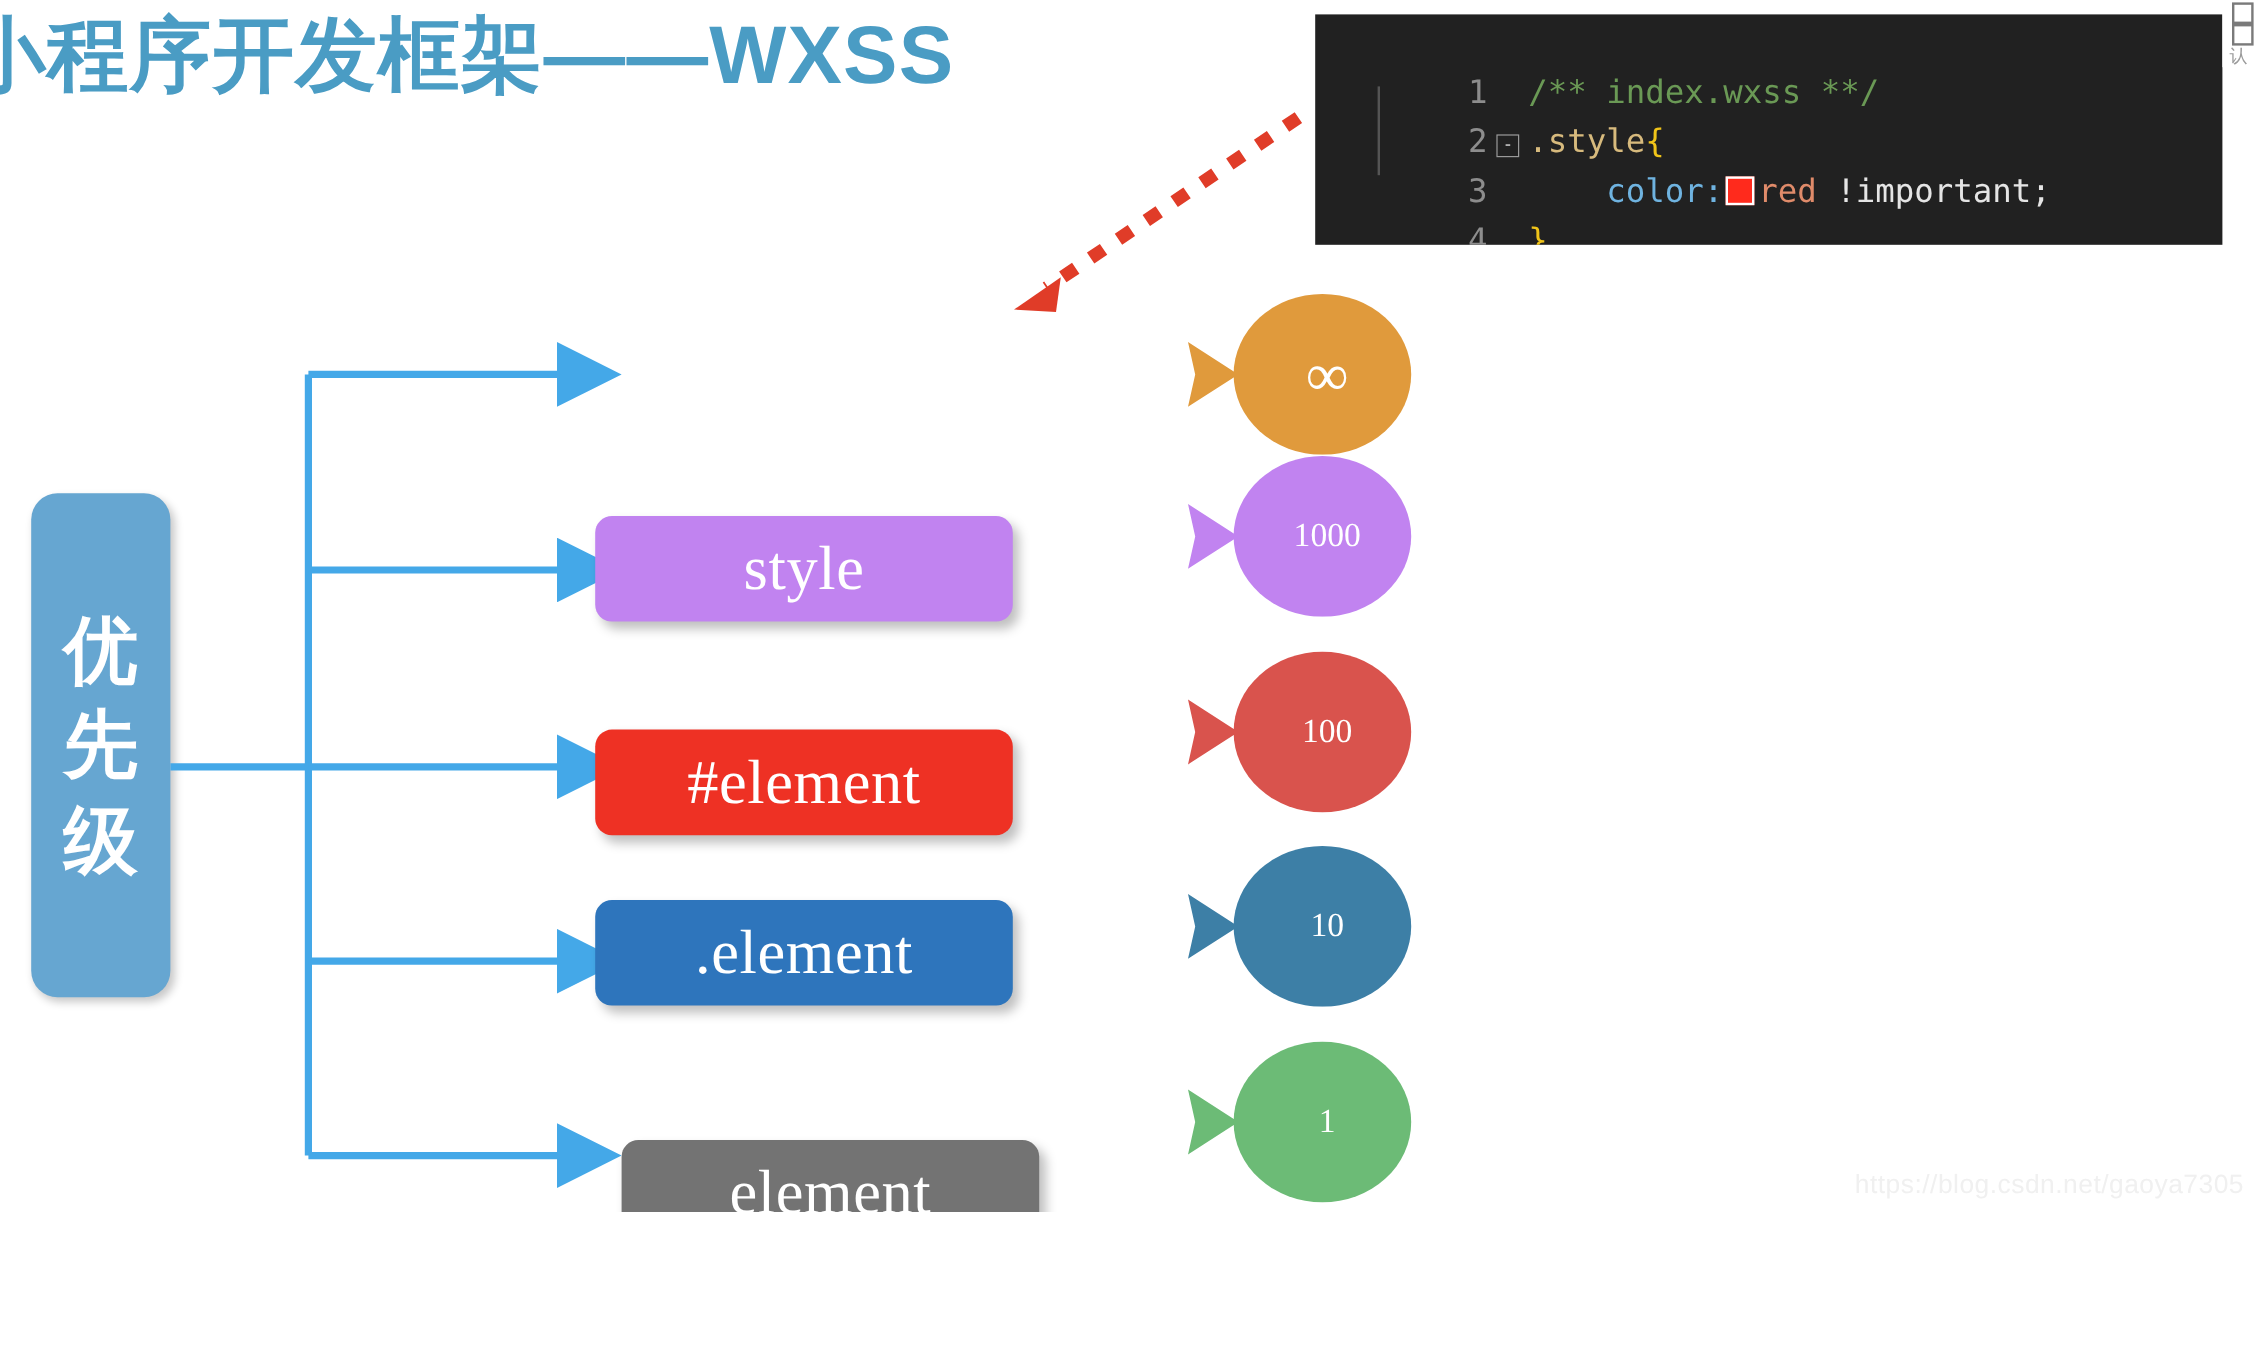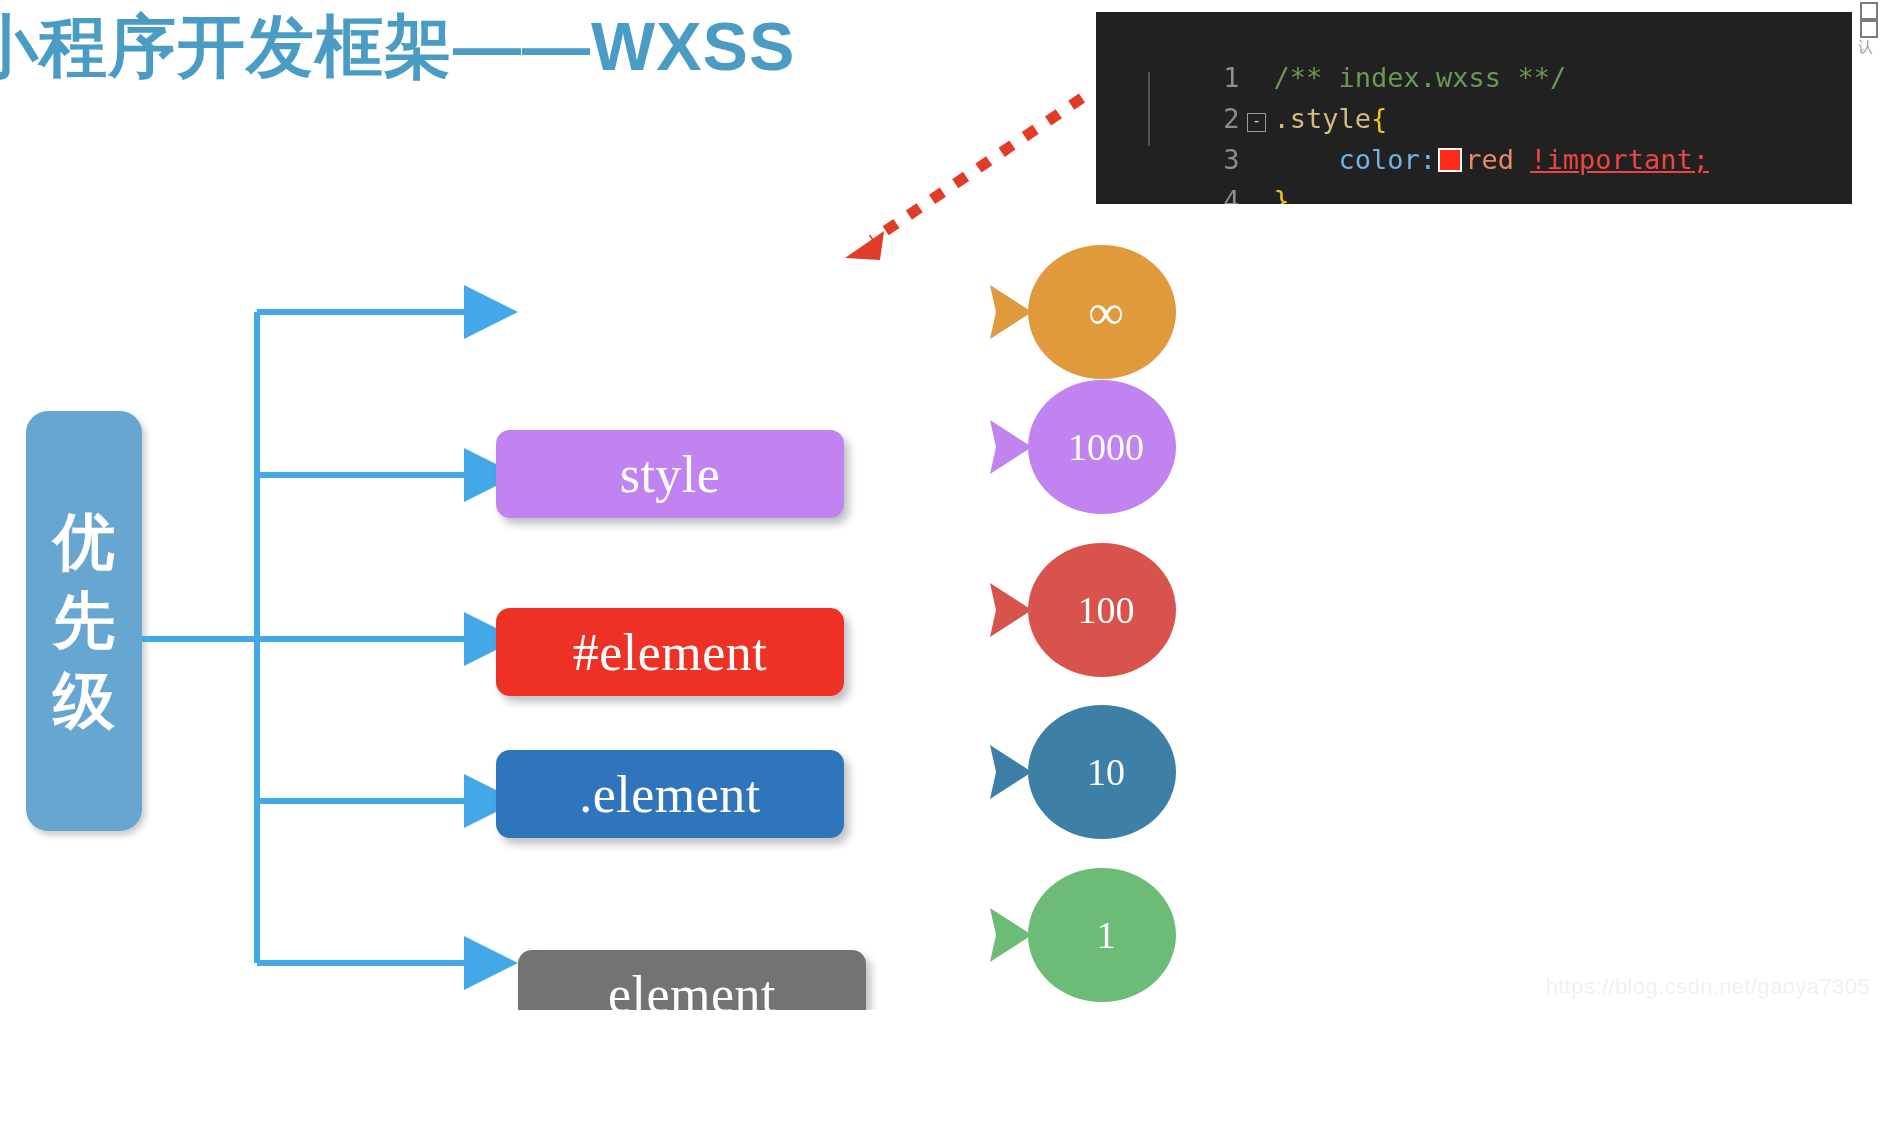--- a/index.html
+++ b/index.html
@@ -84,21 +84,21 @@
     font-size: 15px;
     text-align: center;
     vertical-align: middle;
     color: #cfcfcf;
   }
   .tok-comment { color: #6a9955; }
   .tok-selector { color: #d7ba7d; }
   .tok-brace    { color: #f0c419; }
   .tok-prop     { color: #6fb3e0; }
   .tok-value    { color: #e08b6a; }
-  .tok-imp      { color: #ef4444; text-decoration: underline; }
+  .tok-imp      { color: #e5e5e5; }
   .swatch-red {
     display: inline-block;
     width: 20px;
     height: 20px;
     background: #ff2a1c;
     border: 2px solid #ffffff;
     vertical-align: -3px;
     margin: 0 3px 0 2px;
   }
 
@@ -188,21 +188,21 @@
     position: absolute;
     left: 52px;
     top: 0;
     width: 148px;
     height: 134px;
     display: flex;
     align-items: center;
     justify-content: center;
     color: #ffffff;
     font-family: "Liberation Serif", "DejaVu Serif", serif;
-    font-size: 38px;
+    font-size: 28px;
   }
   .bubble-label.inf { font-size: 50px; }
 
   
   .watermark {
     position: absolute;
     right: 14px;
     bottom: 10px;
     font-family: "Liberation Sans", sans-serif;
     font-size: 22px;

